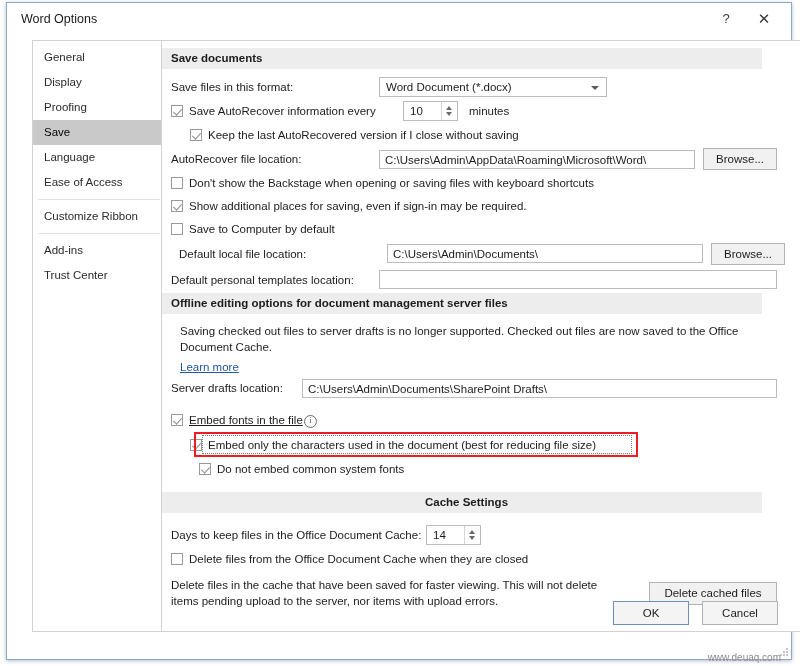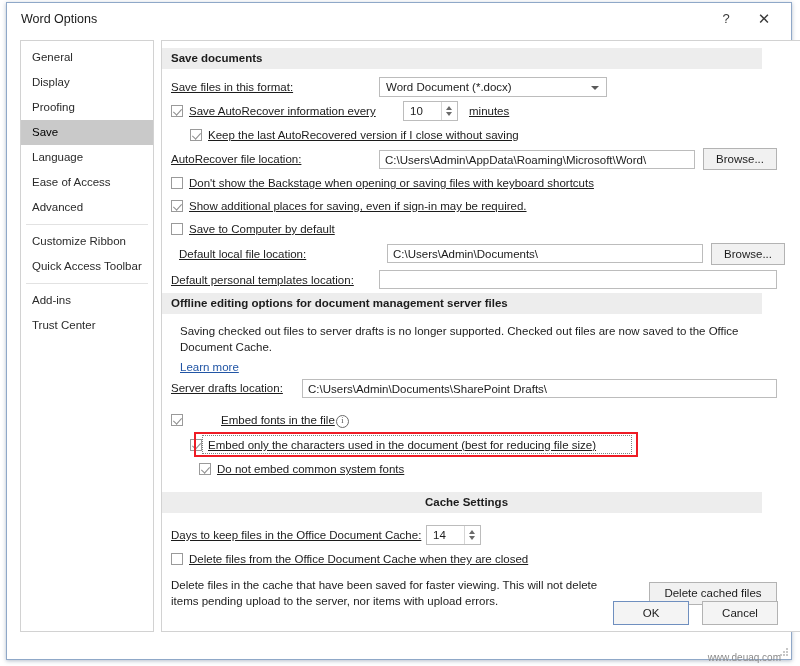--- a/index.html
+++ b/index.html
@@ -61,21 +61,21 @@
   #dlg-body {
     position: absolute;
     left: 0; right: 0;
     top: 33px;
     bottom: 0;
   }
 
   
   #nav {
     position: absolute;
-    left: 13px;
+    left: 25px;
     top: 4px;
     width: 134px;
     height: 592px;
     border: 1px solid #d2d2d2;
     background: #ffffff;
     box-sizing: border-box;
     padding-top: 4px;
   }
   .nav-item {
     height: 25px;
@@ -127,22 +127,22 @@
     margin: 0;
   }
   .sec-body { padding: 0 0 0 9px; position: relative; }
 
   .row {
     position: relative;
     height: 23px;
     line-height: 23px;
     white-space: nowrap;
   }
-  .lbl { font-size: 11.5px; color: #1c1c1c; text-decoration: underline; }
-  .u { text-decoration: underline; margin-left: 32px; }
+  .lbl { font-size: 11.5px; color: #1c1c1c; }
+  .u { text-decoration: underline; }
 
   
   .cb {
     display: inline-block;
     width: 12px; height: 12px;
     border: 1px solid #9a9a9a;
     background: #fff;
     vertical-align: -2px;
     margin-right: 6px;
     position: relative;
@@ -386,24 +386,22 @@
 
   <div id="dlg-body">
 
     <div id="nav">
       <div class="nav-item">General</div>
       <div class="nav-item">Display</div>
       <div class="nav-item">Proofing</div>
       <div class="nav-item selected">Save</div>
       <div class="nav-item">Language</div>
       <div class="nav-item">Ease of Access</div>
-      <div class="nav-item">Advanced</div>
       <div class="nav-sep"></div>
       <div class="nav-item">Customize Ribbon</div>
-      <div class="nav-item">Quick Access Toolbar</div>
       <div class="nav-sep"></div>
       <div class="nav-item">Add-ins</div>
       <div class="nav-item">Trust Center</div>
     </div>
 
     <div id="content-wrap">
       <div id="content">
 
         <div class="sec-head" style="margin-top:7px;">Save documents</div>
         <div class="sec-body" style="padding-top:7px;">

